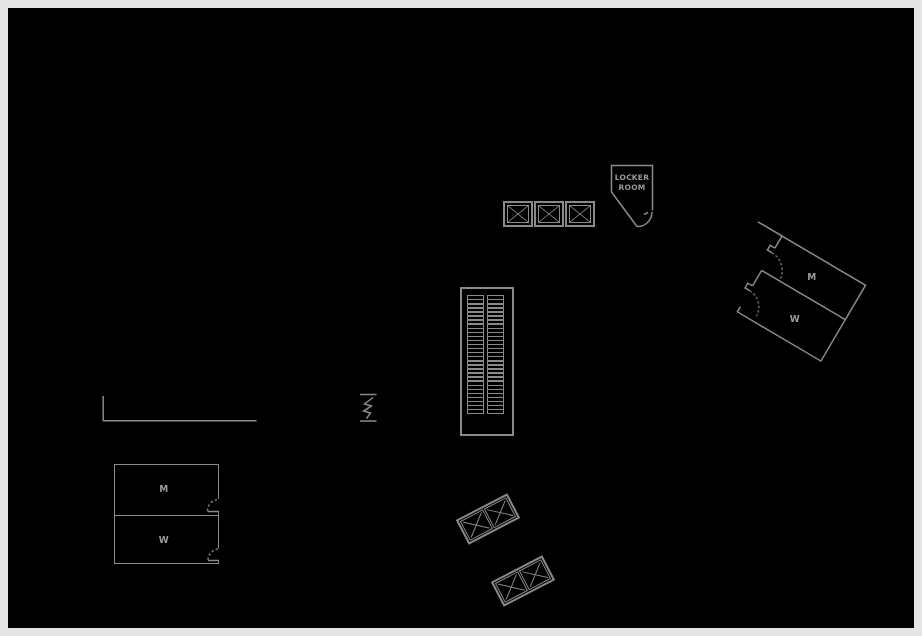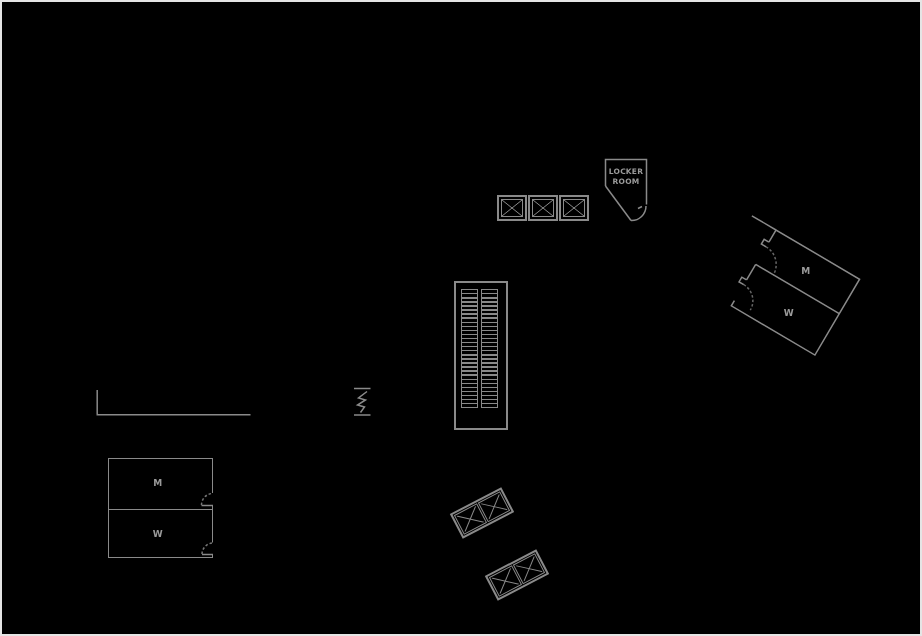--- a/index.html
+++ b/index.html
@@ -1,19 +1,19 @@
 <!DOCTYPE html>
 <html><head>
 <meta charset="utf-8">
 <style>
   html,body{margin:0;padding:0;background:#000;}
   body{width:922px;height:636px;overflow:hidden;position:relative;
        font-family:"DejaVu Sans",sans-serif;}
   .frame{position:absolute;left:0;top:0;width:922px;height:636px;
-         border:2px solid #e5e5e5;box-sizing:border-box;background:#000;}
+         border:8px solid #e5e5e5;box-sizing:border-box;background:#000;}
 
   
   .box-outer{border:2px solid #8a8a8a;box-sizing:border-box;position:relative;background:#000;}
   .box-inner{position:absolute;inset:2px;border:1px solid #8a8a8a;}
   svg.xmark{position:absolute;inset:0;width:100%;height:100%;display:block;}
 
   
   .elevator-bank{position:absolute;left:495px;top:193px;display:flex;gap:1px;}
   .elev-car{width:30px;height:26px;}
 

